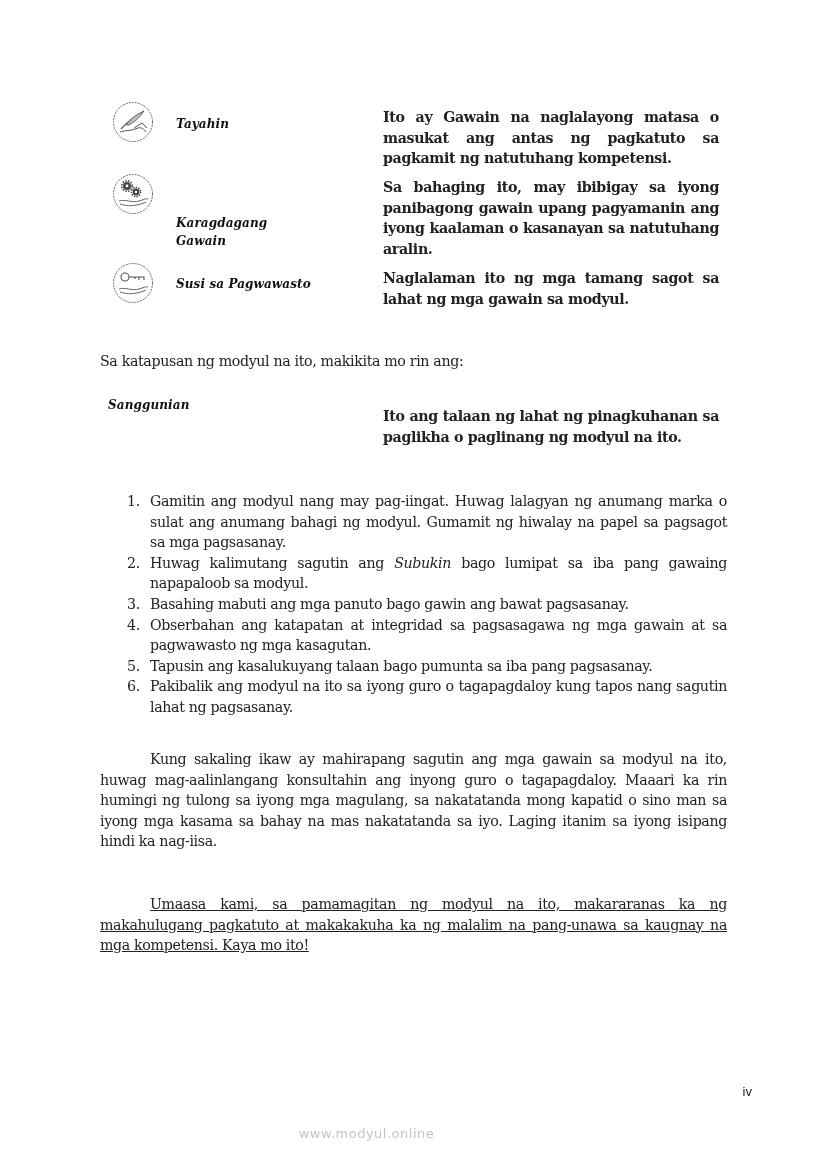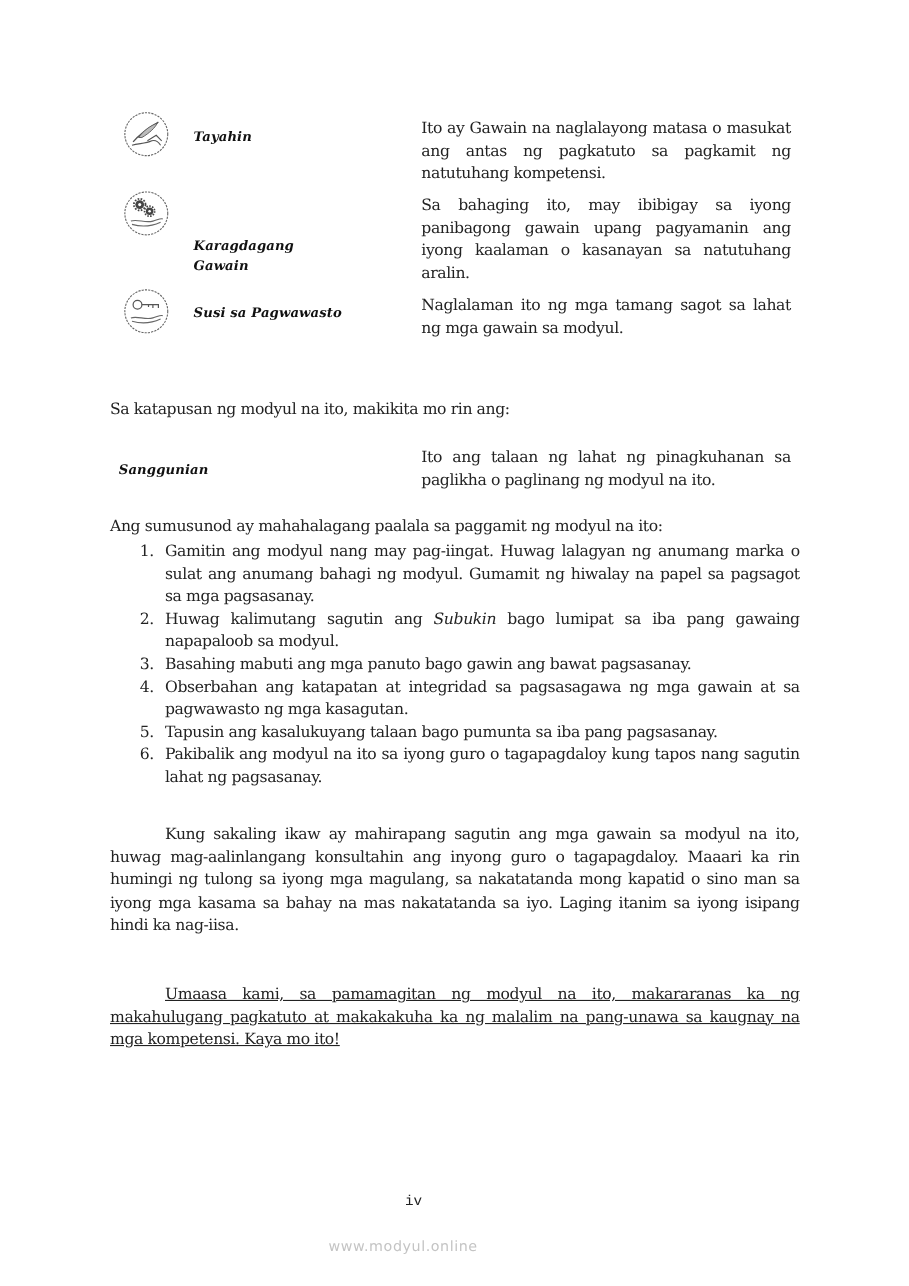--- a/index.html
+++ b/index.html
@@ -21,37 +21,37 @@
     
     .legend-row { position: absolute; left: 112px; width: 610px; }
     .legend-icon { position: absolute; left: 0; width: 42px; height: 42px; }
     .legend-label {
       position: absolute; left: 64px;
       font-family: "DejaVu Serif", serif; font-weight: bold; font-style: italic;
       font-size: 12px; line-height: 18px; color: #111; letter-spacing: 0.1px;
     }
     .legend-desc {
       position: absolute; left: 271px; width: 336px;
-      text-align: justify; text-align-last: left;
+      text-align: justify; text-align-last: left; font-weight: bold;
     }
 
     .para { position: absolute; left: 100px; width: 627px; text-align: justify; }
     .para.indent { text-indent: 50px; }
 
     ol.reminders {
       position: absolute; left: 100px; top: 491px; width: 627px; margin: 0; padding: 0;
       list-style: none;
     }
     ol.reminders li { position: relative; padding-left: 50px; text-align: justify; }
     ol.reminders li .num { position: absolute; left: 27px; top: 0; }
     ol.reminders li .item-text { display: block; }
 
     .page-number {
-      position: absolute; left: 0; width: 752px; top: 1084px; text-align: center;
-      font-family: Liberation Mono, monospace; font-size: 13px; color: #222;
+      position: absolute; left: 0; width: 752px; top: 1084px; text-align: right;
+      font-family: Liberation Sans, sans-serif; font-size: 13px; color: #222;
     }
     .watermark {
       position: absolute; left: 0; width: 733px; top: 1126px; text-align: center;
       font-family: "DejaVu Sans", sans-serif; font-size: 13px; color: #c4c4c4; letter-spacing: 0.5px;
     }
   </style>
 </head>
 <body>
 
 <div class="page">
@@ -92,28 +92,27 @@
       <circle cx="21" cy="21" r="19.5" fill="none" stroke="#666" stroke-width="1" stroke-dasharray="2 1"></circle>
       <circle cx="13" cy="15" r="4" fill="none" stroke="#555" stroke-width="1.1"></circle>
       <path d="M17 15 L32 15 L32 18 M27 15 L27 18 M23 15 L23 17" fill="none" stroke="#555" stroke-width="1.1"></path>
       <path d="M7 27 C13 25 20 29 27 27 C31 26 34 24 36 25" fill="none" stroke="#666" stroke-width="1"></path>
       <path d="M8 30 C15 32 23 33 34 28" fill="none" stroke="#666" stroke-width="1"></path>
     </svg>
     <div class="legend-label" style="top:13px;">Susi sa Pagwawasto</div>
     <div class="legend-desc body-text" style="top:6px;">Naglalaman ito ng mga tamang sagot sa lahat ng mga gawain sa modyul.</div>
   </div>
 
-  <div class="para body-text" style="top:362px;">Sa katapusan ng modyul na ito, makikita mo rin ang:</div>
+  <div class="para body-text" style="top:351px;">Sa katapusan ng modyul na ito, makikita mo rin ang:</div>
 
   <div>
-    <div class="legend-label" style="left:108px; top:418px;">Sanggunian</div>
+    <div class="legend-label" style="left:108px; top:396px;">Sanggunian</div>
     <div class="legend-desc body-text" style="left:383px; top:406px;">Ito ang talaan ng lahat ng pinagkuhanan sa paglikha o paglinang ng modyul na ito.</div>
   </div>
 
-  <div class="para body-text" style="top:469px;">Ang sumusunod ay mahahalagang paalala sa paggamit ng modyul na ito:</div>
 
   <ol class="reminders body-text">
     <li>
       <span class="num">1.</span>
       <span class="item-text">Gamitin ang modyul nang may pag-iingat. Huwag lalagyan ng anumang marka o sulat ang anumang bahagi ng modyul. Gumamit ng hiwalay na papel sa pagsagot sa mga pagsasanay.</span>
     </li>
     <li>
       <span class="num">2.</span>
       <span class="item-text"><span>Huwag kalimutang sagutin ang </span><em>Subukin</em><span> bago lumipat sa iba pang gawaing napapaloob sa modyul.</span></span>
     </li>

